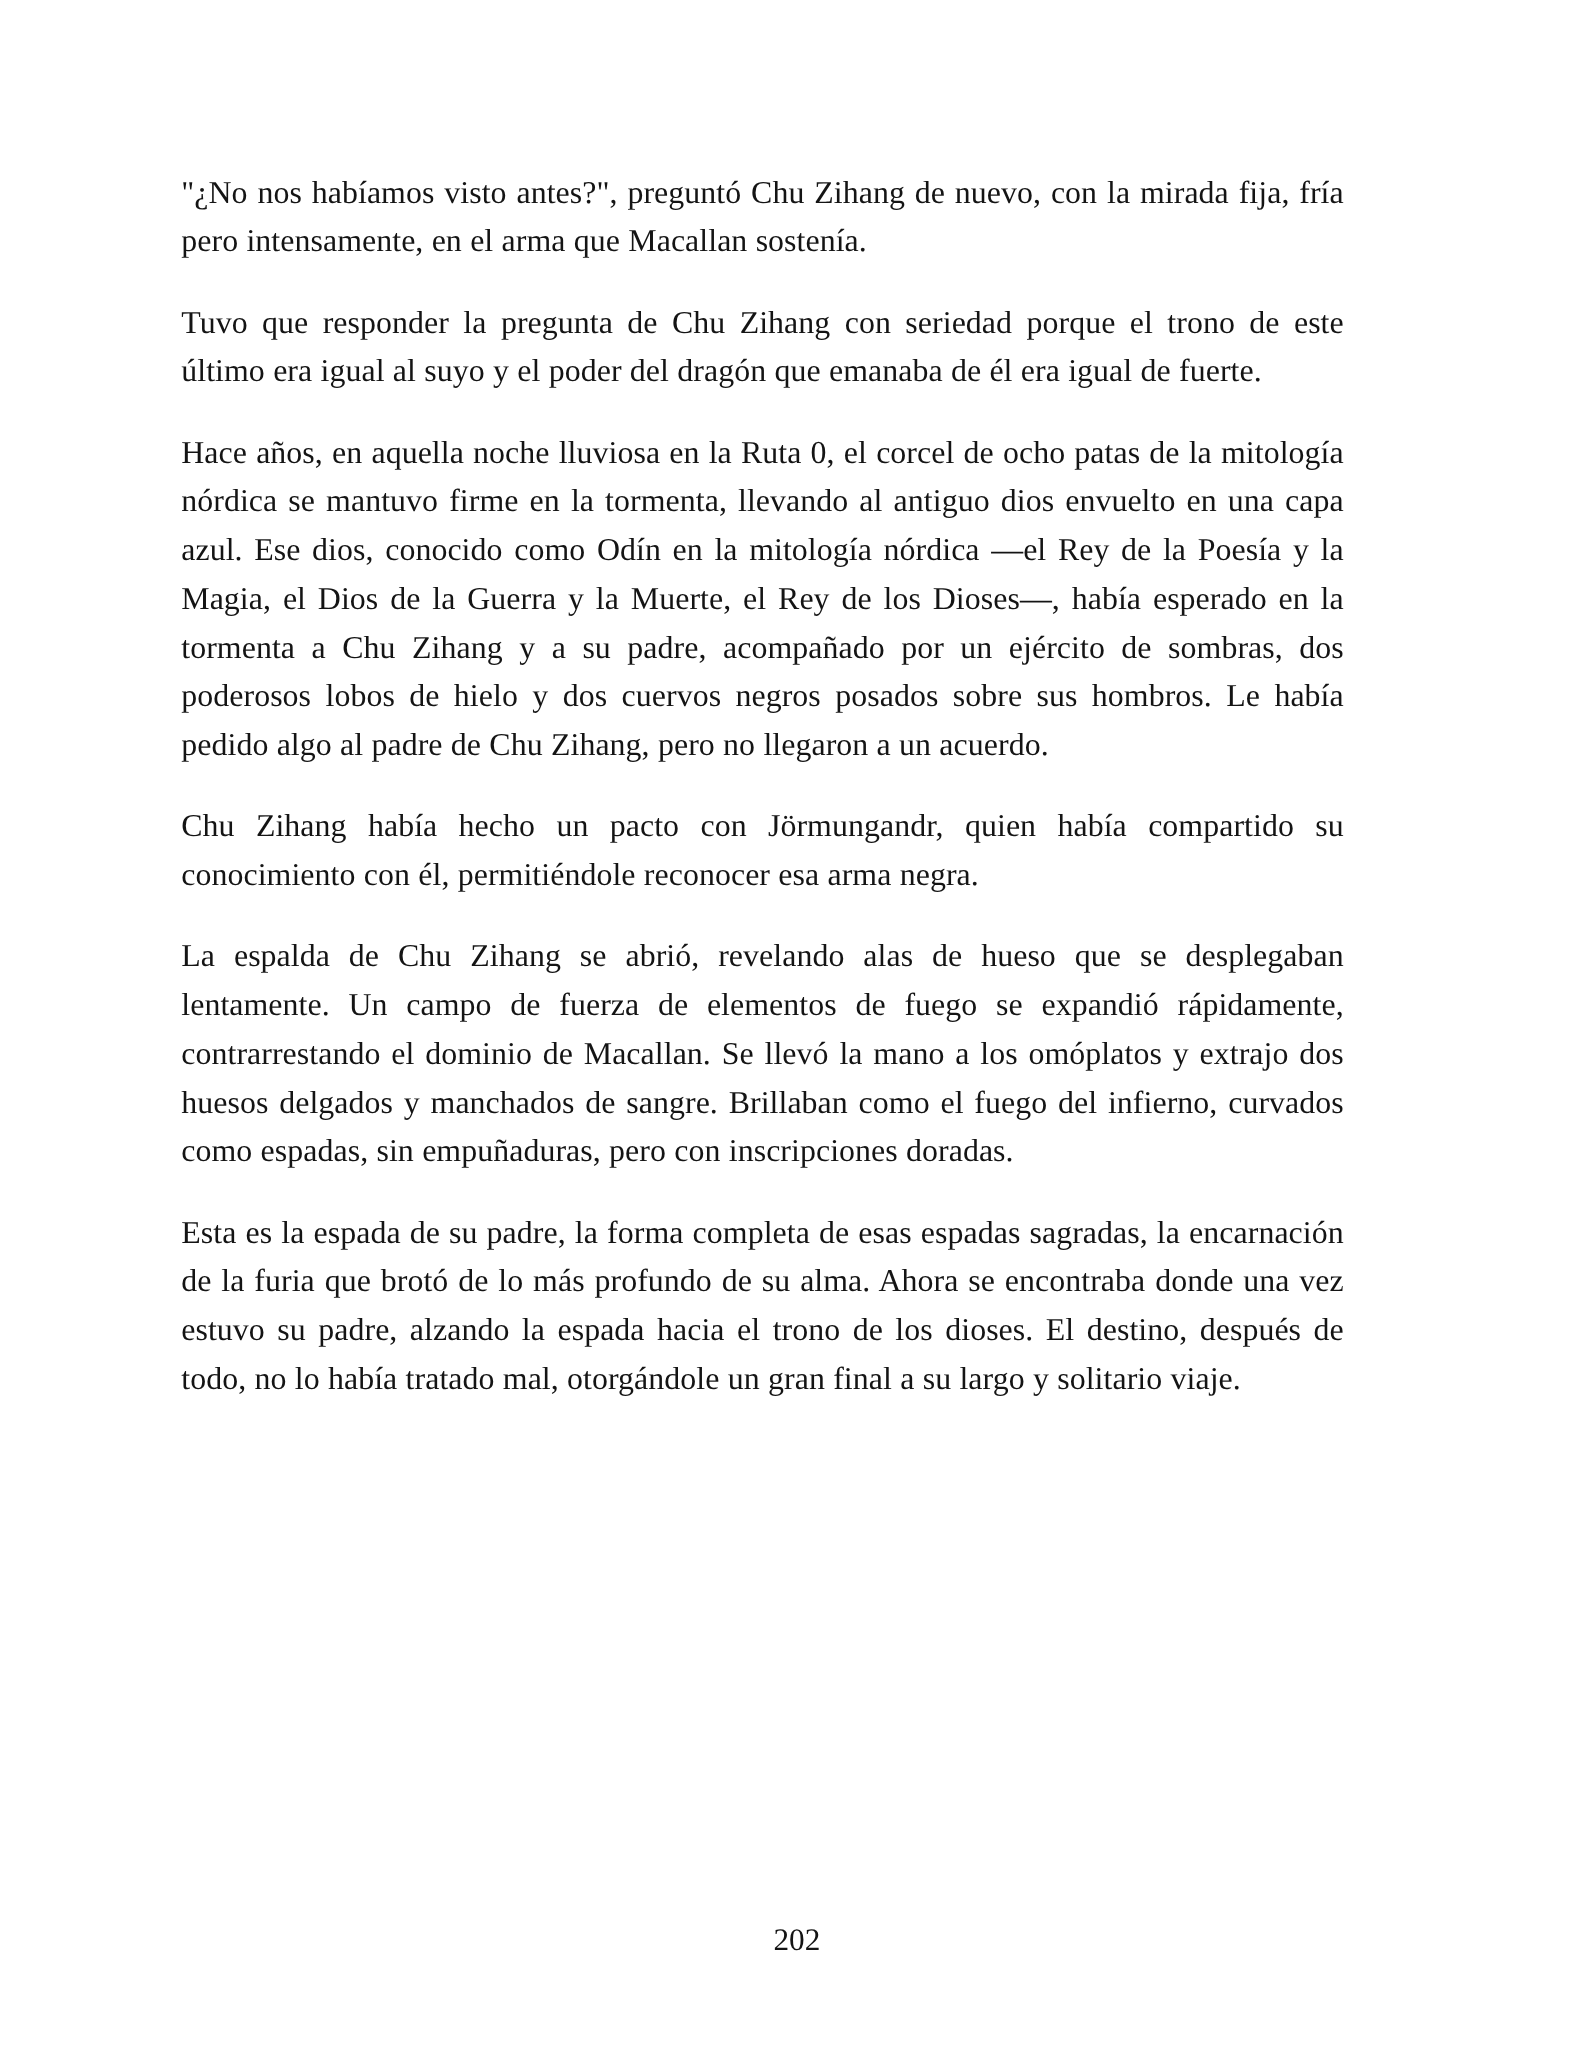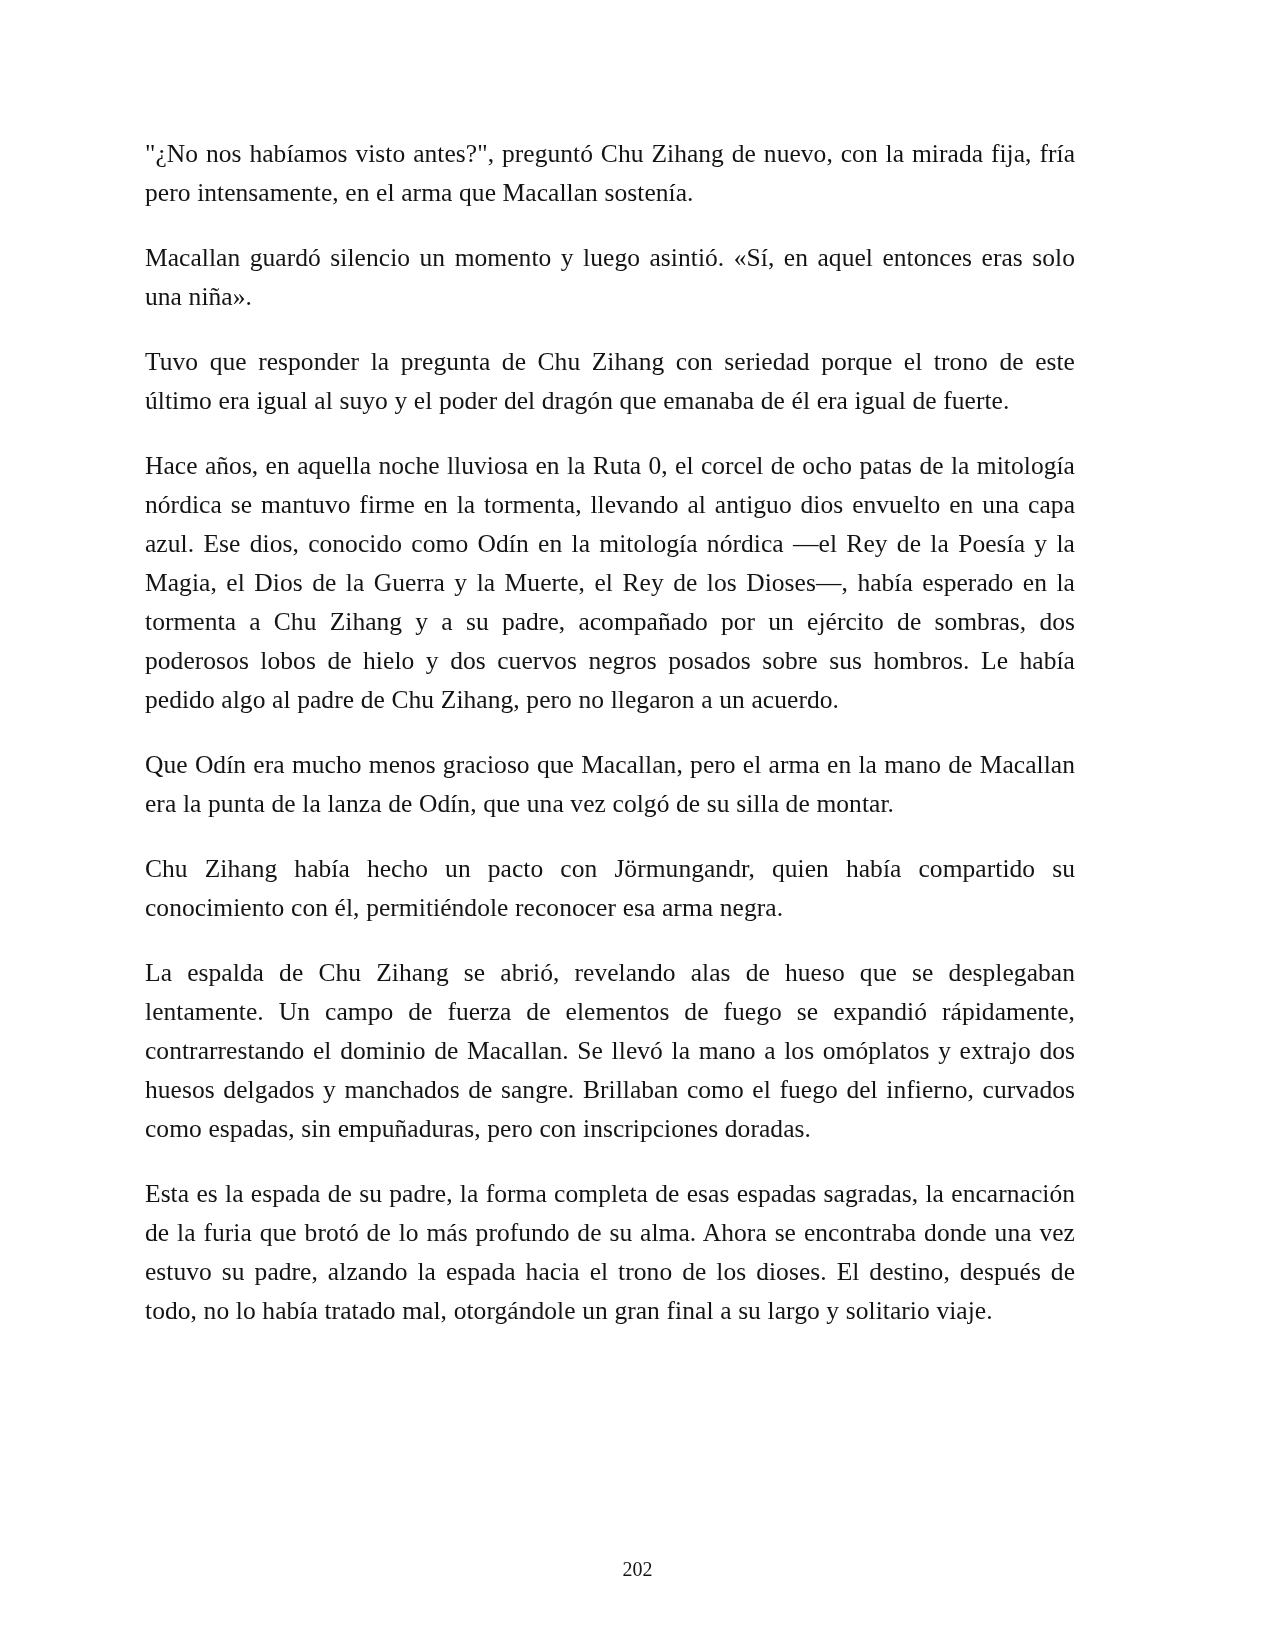--- a/index.html
+++ b/index.html
@@ -48,37 +48,34 @@
   .para:last-child {
     margin-bottom: 0;
   }
 
   .page-number {
     position: absolute;
     left: 0;
     right: 0;
     top: 1536px;
     text-align: center;
-    font-size: 20px;
+    font-size: 25px;
     line-height: 34px;
     color: #141414;
-    margin-top: 16px;
   }
 </style>
 </head>
 <body>
 
 <div class="page">
 
   <div class="text-column">
     <p class="para">"¿No nos habíamos visto antes?", preguntó Chu Zihang de nuevo, con la mirada fija, fría pero intensamente, en el arma que Macallan sostenía.</p>
-    <p class="para">Macallan guardó silencio un momento y luego asintió. «Sí, en aquel entonces eras solo una niña».</p>
     <p class="para">Tuvo que responder la pregunta de Chu Zihang con seriedad porque el trono de este último era igual al suyo y el poder del dragón que emanaba de él era igual de fuerte.</p>
     <p class="para">Hace años, en aquella noche lluviosa en la Ruta 0, el corcel de ocho patas de la mitología nórdica se mantuvo firme en la tormenta, llevando al antiguo dios envuelto en una capa azul. Ese dios, conocido como Odín en la mitología nórdica —el Rey de la Poesía y la Magia, el Dios de la Guerra y la Muerte, el Rey de los Dioses—, había esperado en la tormenta a Chu Zihang y a su padre, acompañado por un ejército de sombras, dos poderosos lobos de hielo y dos cuervos negros posados sobre sus hombros. Le había pedido algo al padre de Chu Zihang, pero no llegaron a un acuerdo.</p>
-    <p class="para">Que Odín era mucho menos gracioso que Macallan, pero el arma en la mano de Macallan era la punta de la lanza de Odín, que una vez colgó de su silla de montar.</p>
     <p class="para">Chu Zihang había hecho un pacto con Jörmungandr, quien había compartido su conocimiento con él, permitiéndole reconocer esa arma negra.</p>
     <p class="para">La espalda de Chu Zihang se abrió, revelando alas de hueso que se desplegaban lentamente. Un campo de fuerza de elementos de fuego se expandió rápidamente, contrarrestando el dominio de Macallan. Se llevó la mano a los omóplatos y extrajo dos huesos delgados y manchados de sangre. Brillaban como el fuego del infierno, curvados como espadas, sin empuñaduras, pero con inscripciones doradas.</p>
     <p class="para">Esta es la espada de su padre, la forma completa de esas espadas sagradas, la encarnación de la furia que brotó de lo más profundo de su alma. Ahora se encontraba donde una vez estuvo su padre, alzando la espada hacia el trono de los dioses. El destino, después de todo, no lo había tratado mal, otorgándole un gran final a su largo y solitario viaje.</p>
   </div>
 
   <div class="page-number">202</div>
 
 </div>
 
 </body></html>

